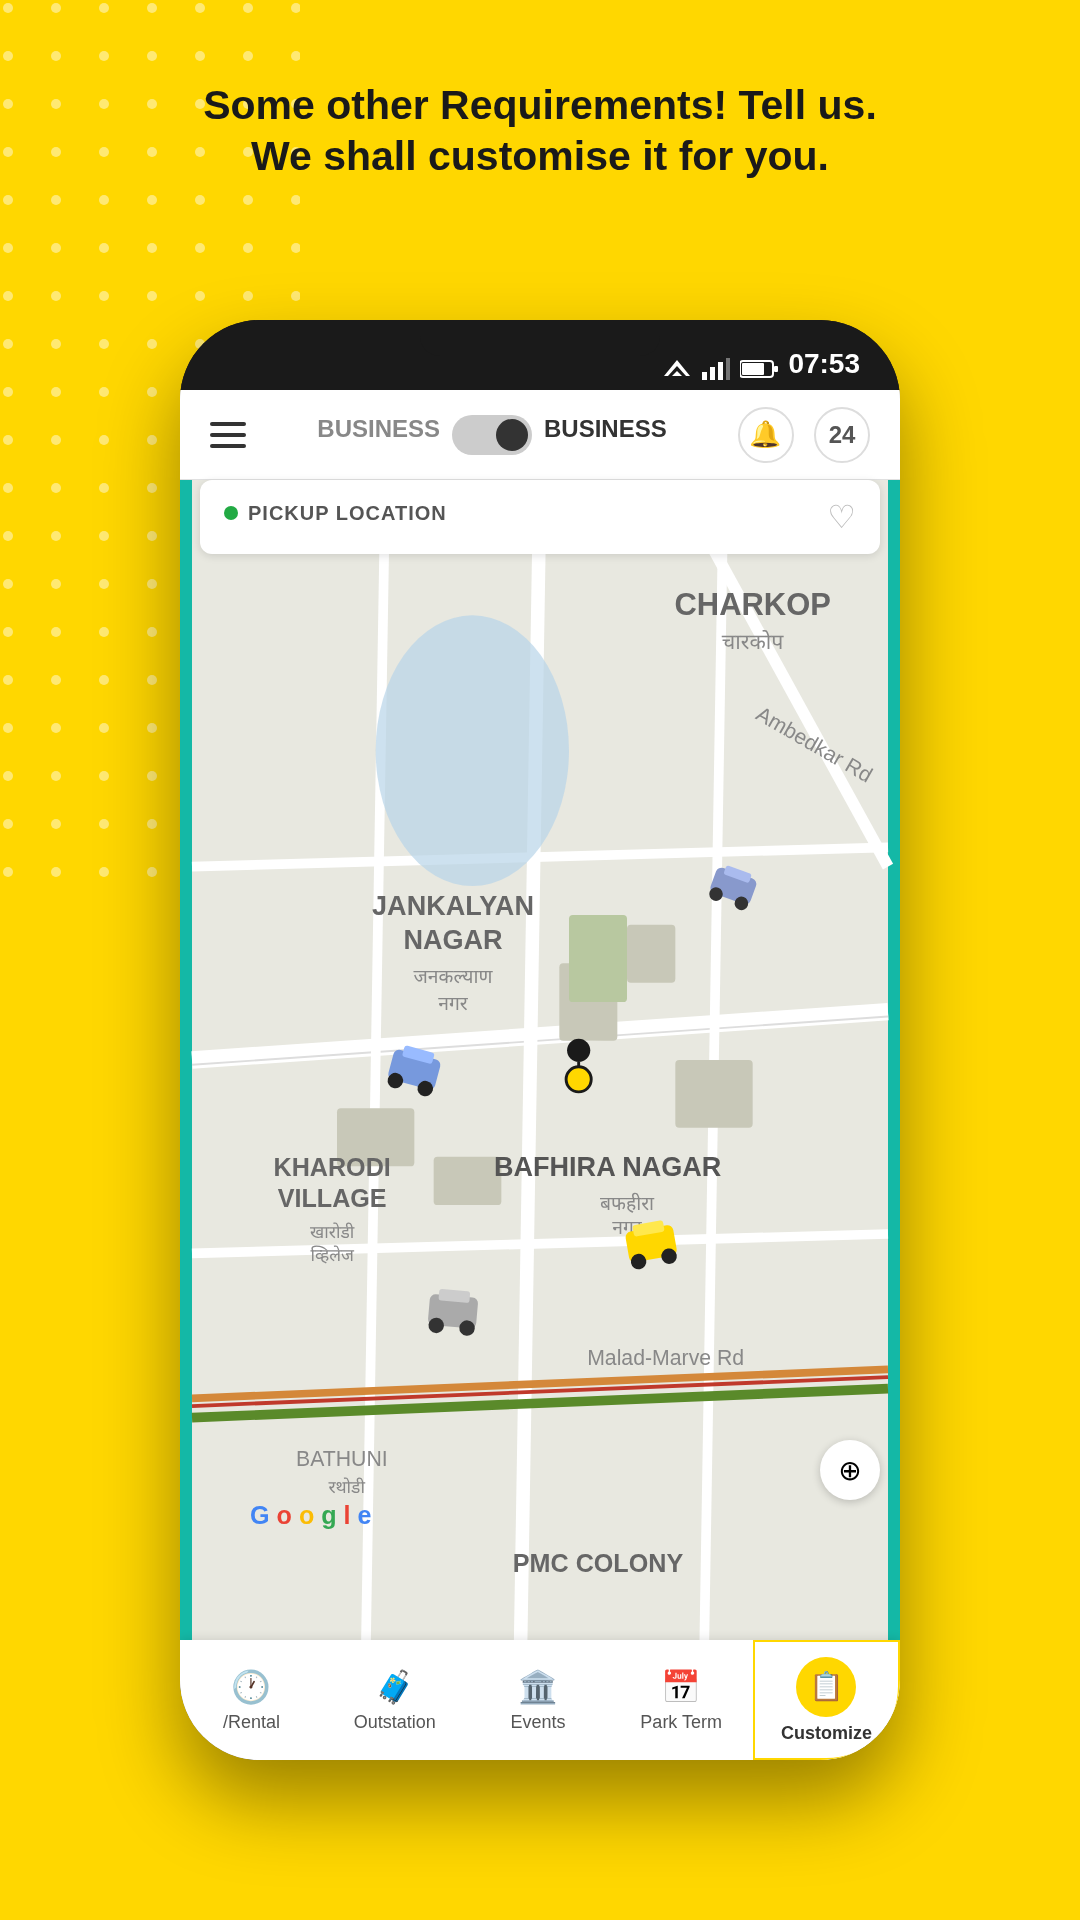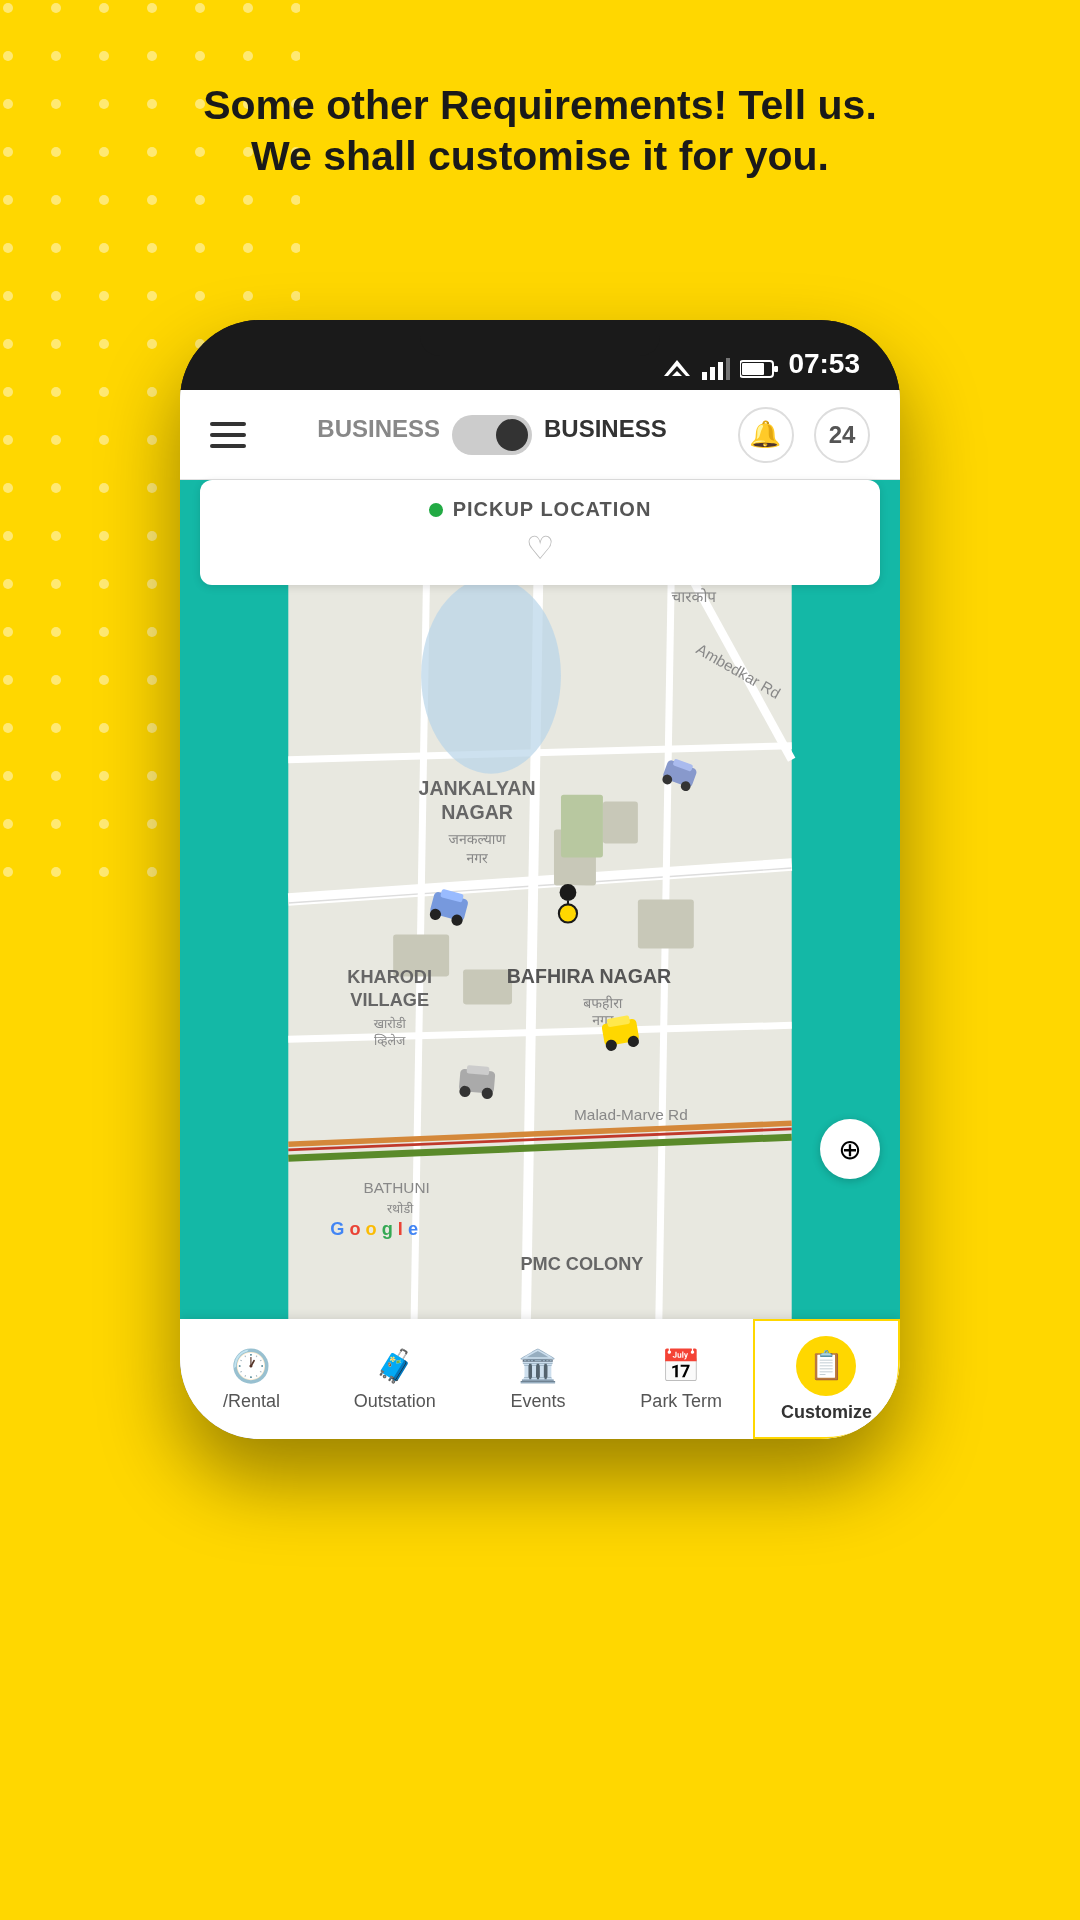--- a/index.html
+++ b/index.html
@@ -37,21 +37,21 @@
       line-height: 1.25;
     }
 
     
     .phone-wrapper {
       position: absolute;
       top: 320px;
       left: 50%;
       transform: translateX(-50%);
       width: 720px;
-      height: 1119px;
+      height: 1440px;
       z-index: 3;
     }
 
     .phone-frame {
       width: 100%;
       height: 100%;
       background: #1a1a1a;
       border-radius: 80px;
       position: relative;
       box-shadow: 0 40px 80px rgba(0,0,0,0.4);
@@ -172,21 +172,20 @@
       position: absolute;
       top: 90px; left: 20px; right: 20px;
       background: white;
       border-radius: 12px;
       padding: 18px 24px;
       z-index: 10;
       box-shadow: 0 2px 8px rgba(0,0,0,0.12);
       display: flex;
       align-items: center;
       justify-content: space-between;
-      flex-direction: column;
     }
     .pickup-left { flex: 1; }
     .pickup-label-row {
       display: flex;
       align-items: center;
       gap: 10px;
       margin-bottom: 8px;
     }
     .green-dot {
       width: 14px; height: 14px;

